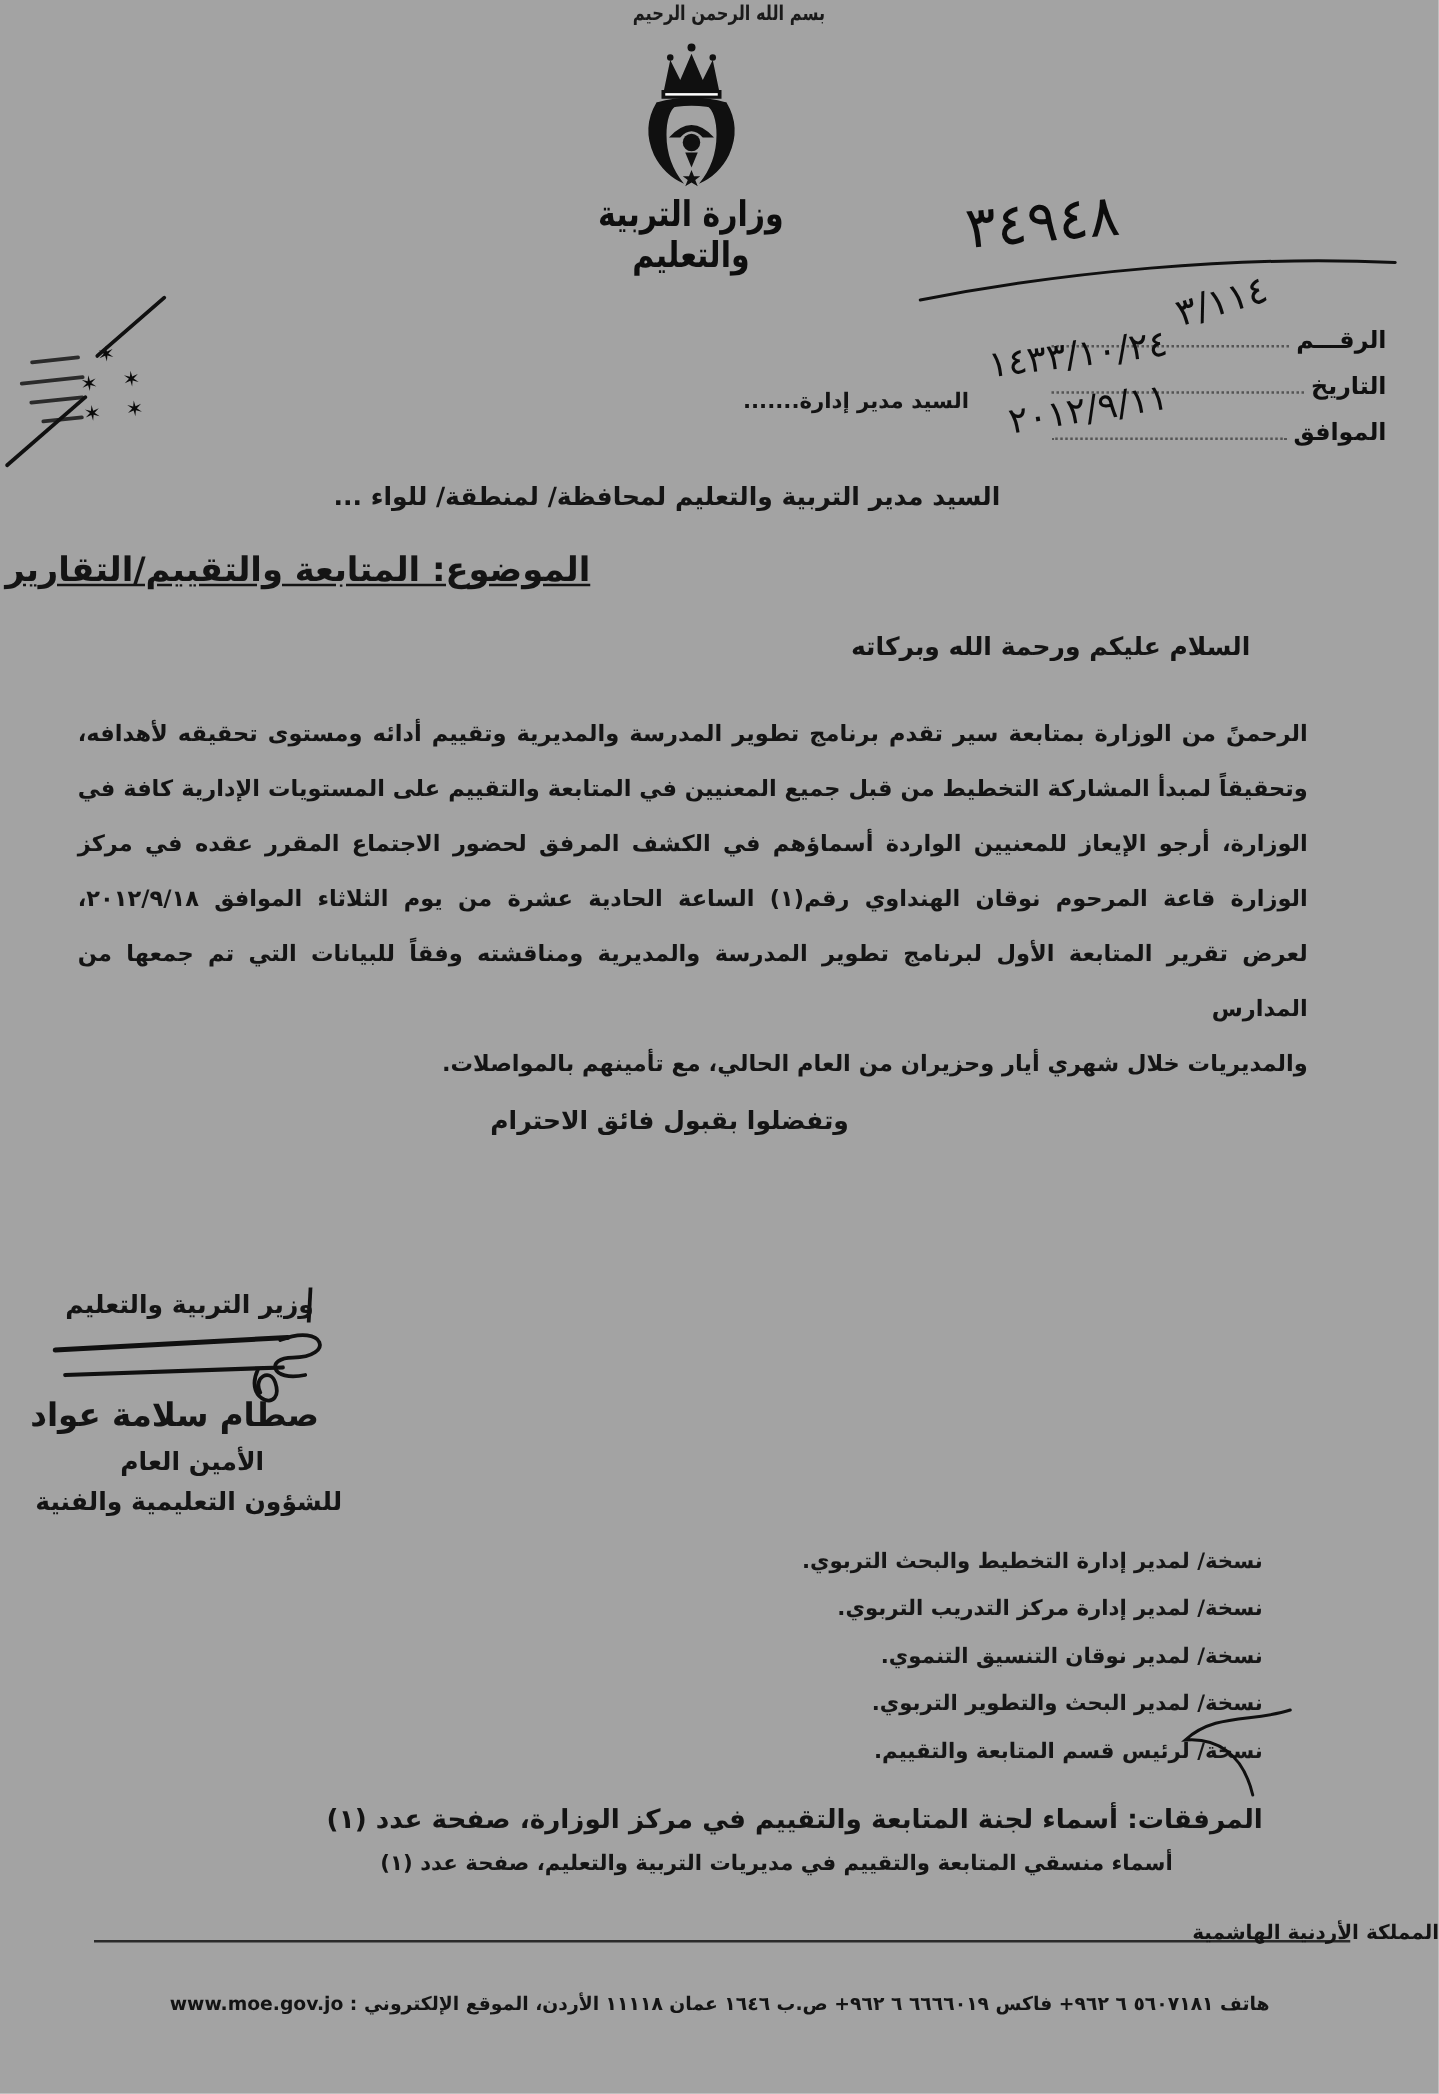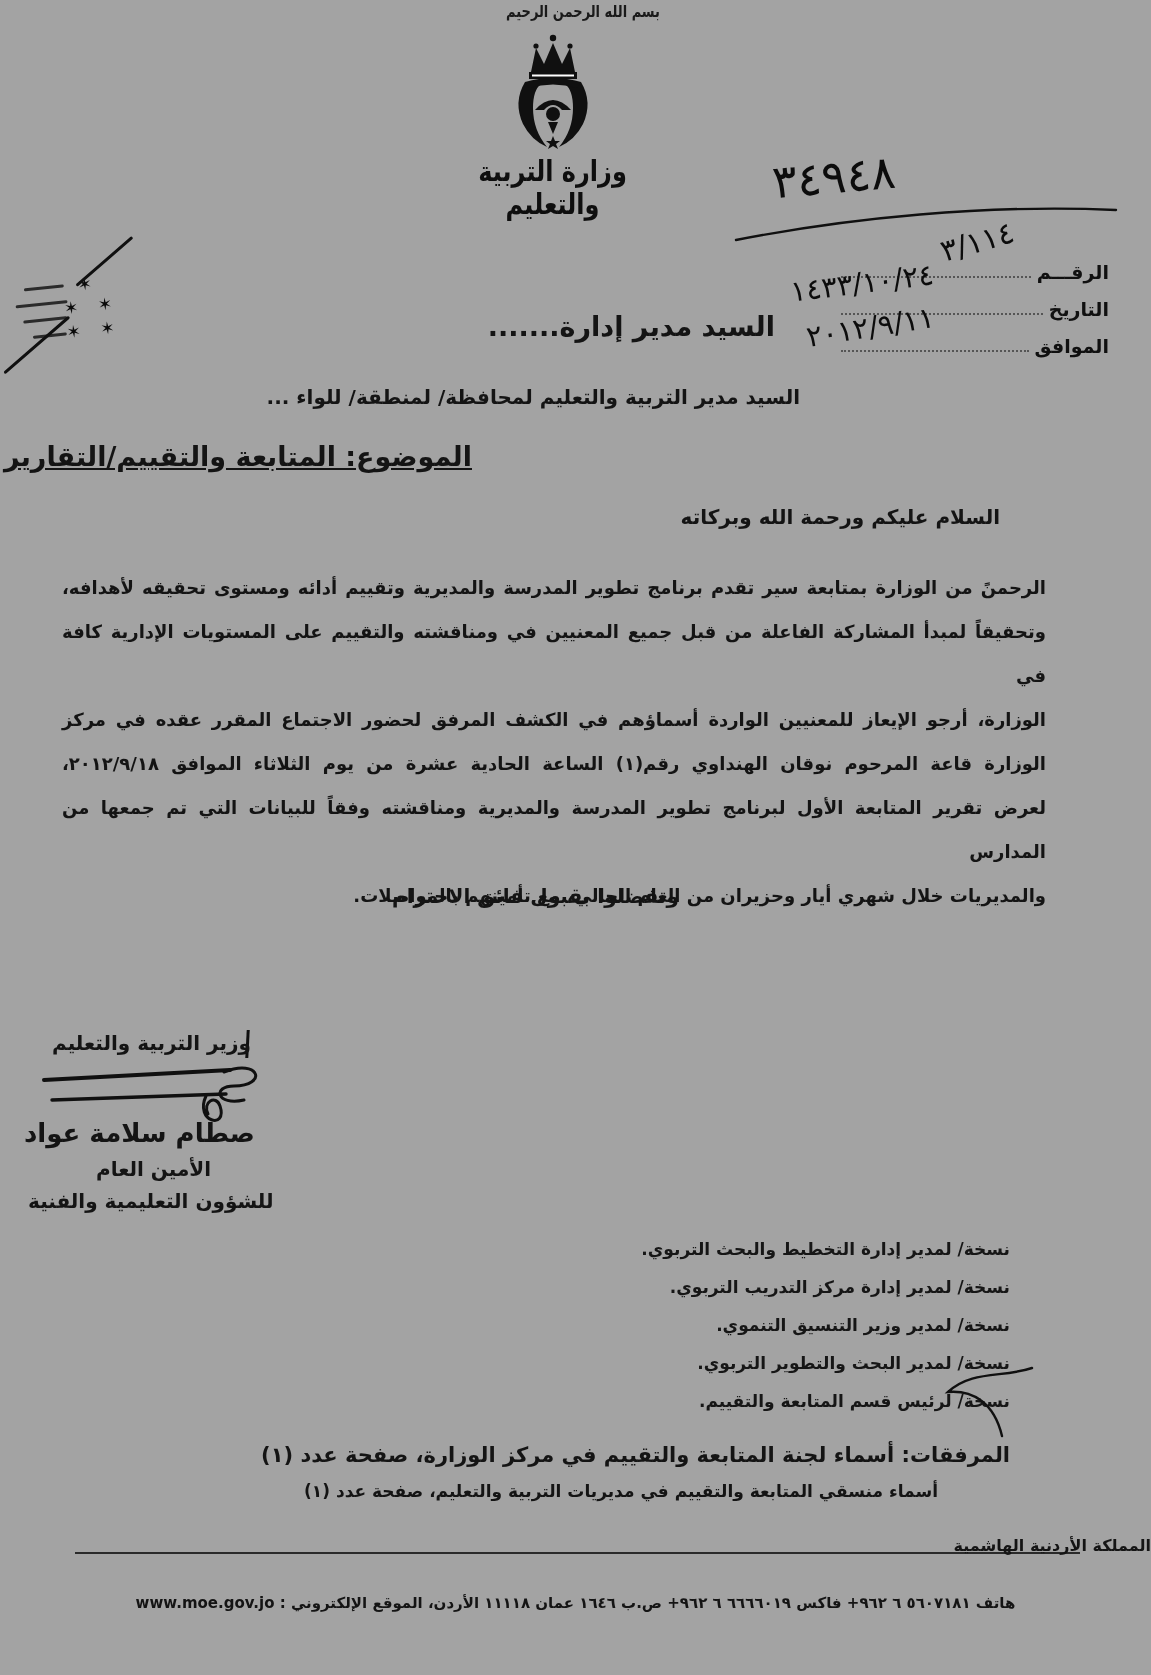--- a/index.html
+++ b/index.html
@@ -24,21 +24,21 @@
   .ref-dots{flex:1;border-bottom:2px dotted #555;margin:0 6px 5px 0;height:1px;}
   .ref-val-num{top:224px;left:940px;font-size:30px;transform:rotate(-16deg);letter-spacing:3px;}
   .ref-val-date{top:266px;left:790px;font-size:29px;transform:rotate(-7deg);letter-spacing:4px;}
   .ref-val-greg{top:310px;left:806px;font-size:29px;transform:rotate(-9deg);letter-spacing:5px;}
   
   .stamp{left:8px;top:262px;width:120px;height:90px;transform:rotate(-6deg);}
   .stamp .star{position:absolute;font-size:17px;color:#0a0a0a;}
   .stamp .tline{position:absolute;height:3px;background:#2b2b2b;border-radius:2px;}
   .slash{position:absolute;height:3px;background:#101010;border-radius:2px;}
   
-  .addr1{top:311px;right:376px;font-size:27px;}
+  .addr1{top:311px;right:376px;font-size:17px;}
   .addr2{top:385px;right:351px;font-size:20px;}
   .subject{top:441px;right:679px;font-size:27px;text-decoration:underline;}
   .greeting{top:505px;right:151px;font-size:20px;}
   .body-block{top:566px;left:62px;width:984px;}
   .body-line{font-weight:bold;font-size:18px;line-height:44px;color:#141414;
     text-align:justify;text-align-last:justify;}
   .body-line.last{text-align-last:right;}
   .closing{top:884px;left:392px;font-size:20px;}
   
   .sig-bar{left:246px;top:1030px;width:3px;height:28px;background:#101010;transform:rotate(3deg);}
@@ -128,21 +128,21 @@
   </div>
 
   <div class="abs print addr1">السيد مدير إدارة.......</div>
   <div class="abs print addr2">السيد مدير التربية والتعليم لمحافظة/ لمنطقة/ للواء ...</div>
 
   <div class="abs print subject">الموضوع: المتابعة والتقييم/التقارير</div>
   <div class="abs print greeting">السلام عليكم ورحمة الله وبركاته</div>
 
   <div class="abs body-block">
     <div class="body-line">الرحمنً من الوزارة بمتابعة سير تقدم برنامج تطوير المدرسة والمديرية وتقييم أدائه ومستوى تحقيقه لأهدافه،</div>
-    <div class="body-line">وتحقيقاً لمبدأ المشاركة الفاعلة من قبل جميع المعنيين في ومناقشته والتقييم على المستويات الإدارية كافة في</div>
+    <div class="body-line">وتحقيقاً لمبدأ المشاركة التخطيط من قبل جميع المعنيين في المتابعة والتقييم على المستويات الإدارية كافة في</div>
     <div class="body-line">الوزارة، أرجو الإيعاز للمعنيين الواردة أسماؤهم في الكشف المرفق لحضور الاجتماع المقرر عقده في مركز</div>
     <div class="body-line">الوزارة قاعة المرحوم نوقان الهنداوي رقم(١) الساعة الحادية عشرة من يوم الثلاثاء الموافق ٢٠١٢/٩/١٨،</div>
     <div class="body-line">لعرض تقرير المتابعة الأول لبرنامج تطوير المدرسة والمديرية ومناقشته وفقاً للبيانات التي تم جمعها من المدارس</div>
     <div class="body-line last">والمديريات خلال شهري أيار وحزيران من العام الحالي، مع تأمينهم بالمواصلات.</div>
   </div>
 
   <div class="abs print closing">وتفضلوا بقبول فائق الاحترام</div>
 
   <div class="abs sig-bar"></div>
   <div class="abs print sig-title">وزير التربية والتعليم</div>
@@ -154,21 +154,21 @@
       <path d="M168,40 C156,66 190,74 182,50 C178,38 164,46 170,58" stroke="#101010" stroke-width="3" fill="none" stroke-linecap="round"></path>
     </svg>
   </div>
   <div class="abs print sig-name">صطام سلامة عواد</div>
   <div class="abs print sig-role1">الأمين العام</div>
   <div class="abs print sig-role2">للشؤون التعليمية والفنية</div>
 
   <div class="abs cc-block">
     <div class="cc-item">نسخة/ لمدير إدارة التخطيط والبحث التربوي.</div>
     <div class="cc-item">نسخة/ لمدير إدارة مركز التدريب التربوي.</div>
-    <div class="cc-item">نسخة/ لمدير وزير التنسيق التنموي.</div>
+    <div class="cc-item">نسخة/ لمدير نوقان التنسيق التنموي.</div>
     <div class="cc-item">نسخة/ لمدير البحث والتطوير التربوي.</div>
     <div class="cc-item">نسخة/ لرئيس قسم المتابعة والتقييم.</div>
   </div>
 
   <div class="abs" style="left:942px;top:1362px;width:95px;height:78px;">
     <svg width="95" height="78" viewBox="0 0 95 78" xmlns="http://www.w3.org/2000/svg">
       <path d="M90,6 C60,16 30,8 6,30 C30,28 52,40 60,74" stroke="#101010" stroke-width="2.4" fill="none" stroke-linecap="round"></path>
     </svg>
   </div>
 

